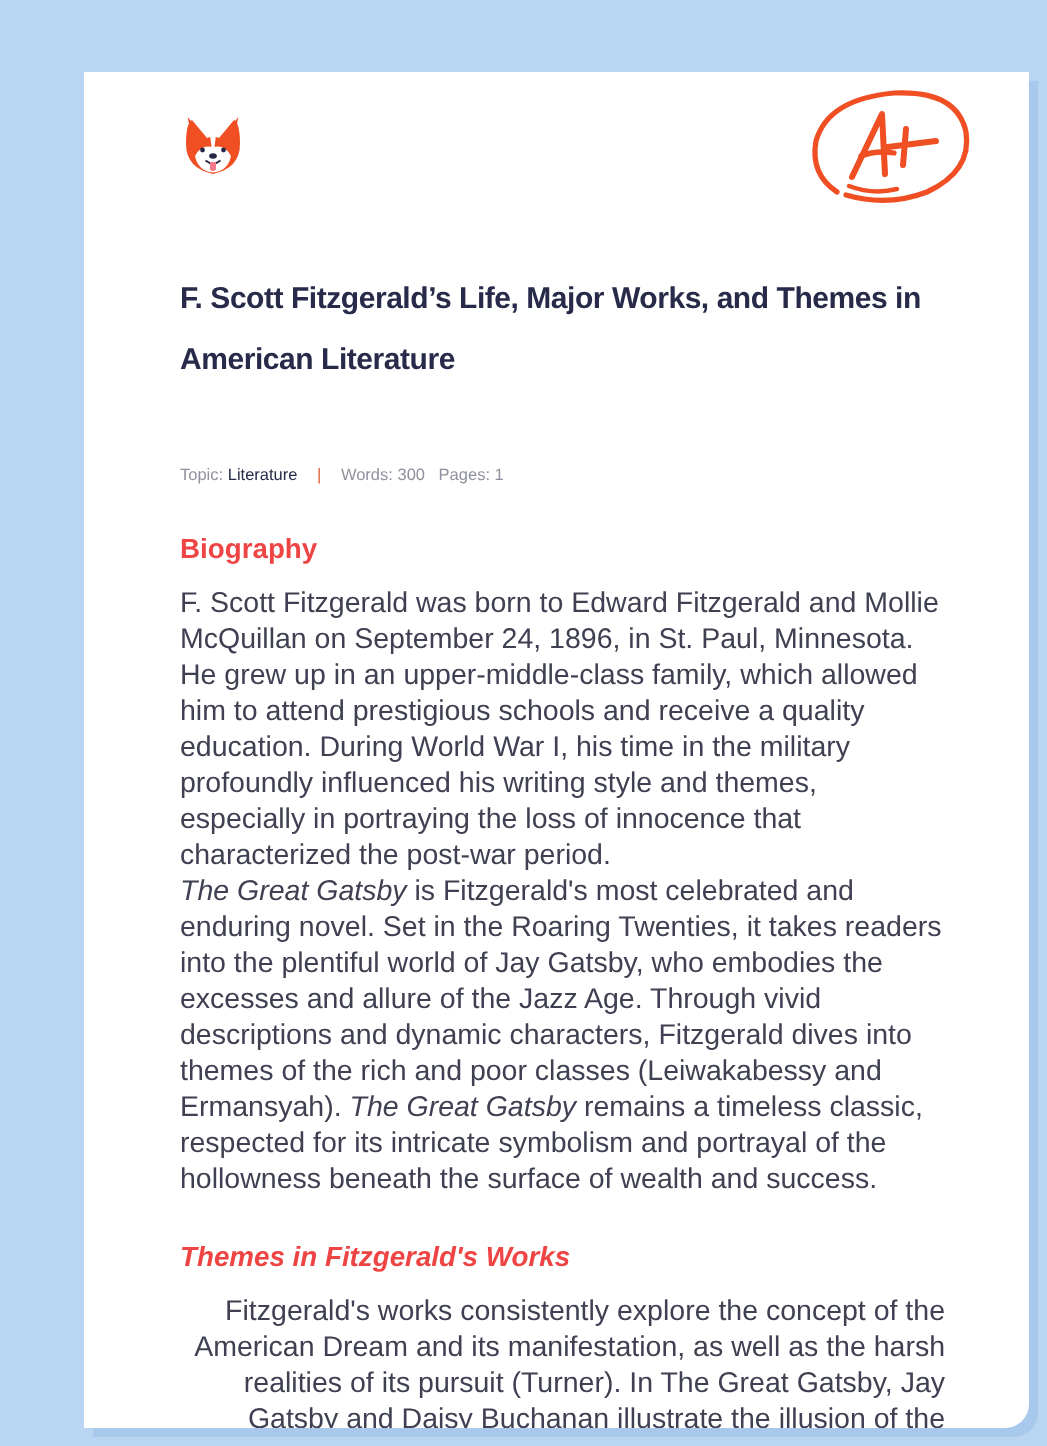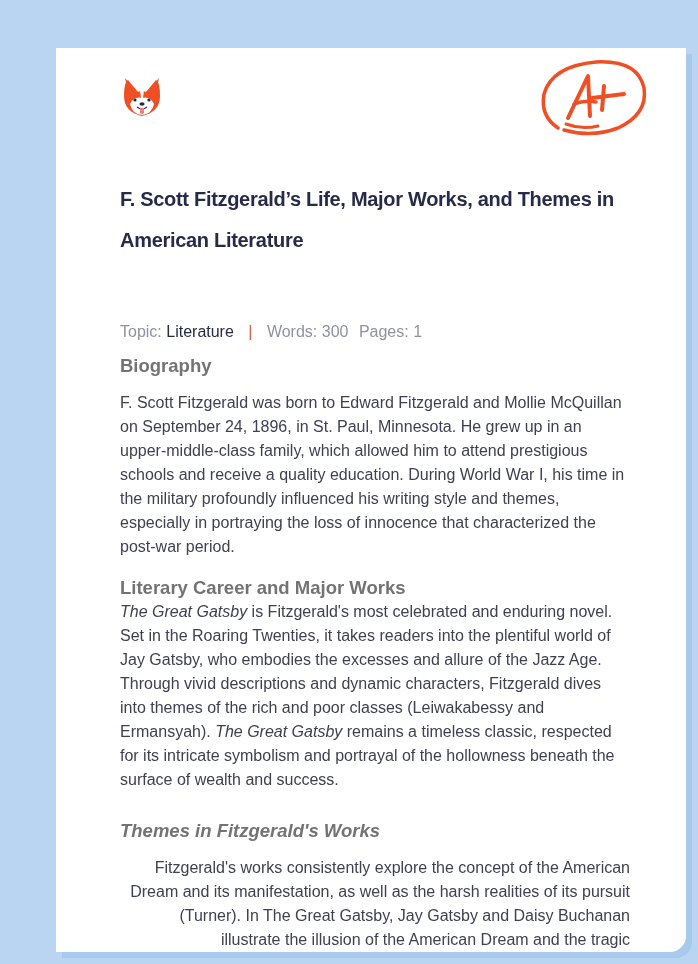--- a/index.html
+++ b/index.html
@@ -25,29 +25,29 @@
       margin-left: 13px; margin-top: 8px; font-weight: bold; font-size: 22px; color: #252745;
       letter-spacing: -0.3px;
     }
     .logo-reg { font-size: 15px; font-weight: normal; position: relative; top: -11px; margin-left: 4px; color: #252745; }
     .grade { position: absolute; left: 418px; top: 10px; width: 112px; height: 82px; }
     h1 {
       margin: 0; position: absolute; top: 131px; left: 0; width: 510px;
       font-size: 20px; line-height: 41px; color: #272a48; font-weight: bold; letter-spacing: -0.3px;
     }
     .meta {
-      position: absolute; top: 275px; left: 0; font-size: 16px; color: #8f919e; white-space: nowrap;
+      position: absolute; top: 263px; left: 0; font-size: 11px; color: #8f919e; white-space: nowrap;
     }
     .meta .topic-val { color: #272a48; }
     .meta .sep { color: #e0603a; margin: 0 10px; }
     .meta .pages { margin-left: 6px; }
     .content { position: absolute; top: 303px; left: 0; width: 510px; }
-    h2 { margin: 0; font-size: 18.5px; font-weight: bold; color: #737373; line-height: 24px; }
+    h2 { margin: 0; font-size: 18.5px; font-weight: bold; color: #ef4444; line-height: 24px; }
     p {
-      margin: 0; font-size: 16px; line-height: 24px; color: #3f4152;
+      margin: 0; font-size: 19px; line-height: 24px; color: #3f4152;
     }
     .s1 h2 { margin-top: 3px; }
     .s1 p { margin-top: 13px; }
     .s2 h2 { margin-top: 17px; }
     .s2 p { margin-top: 0; }
     .s3 h2 { margin-top: 27px; font-style: italic; }
     .s3 p { margin-top: 13px; text-align: right; }
     em { font-style: italic; }
   </style>
 </head>
@@ -90,21 +90,20 @@
       <span>Words: 300</span>
       <span class="pages">Pages: 1</span>
     </div>
 
     <div class="content">
       <div class="s1">
         <h2>Biography</h2>
         <p>F. Scott Fitzgerald was born to Edward Fitzgerald and Mollie McQuillan on September 24, 1896, in St. Paul, Minnesota. He grew up in an upper-middle-class family, which allowed him to attend prestigious schools and receive a quality education. During World War I, his time in the military profoundly influenced his writing style and themes, especially in portraying the loss of innocence that characterized the post-war period.</p>
       </div>
       <div class="s2">
-        <h2>Literary Career and Major Works</h2>
         <p><em>The Great Gatsby</em><span> is Fitzgerald's most celebrated and enduring novel. Set in the Roaring Twenties, it takes readers into the plentiful world of Jay Gatsby, who embodies the excesses and allure of the Jazz Age. Through vivid descriptions and dynamic characters, Fitzgerald dives into themes of the rich and poor classes (Leiwakabessy and Ermansyah). </span><em>The Great Gatsby</em><span> remains a timeless classic, respected for its intricate symbolism and portrayal of the hollowness beneath the surface of wealth and success.</span></p>
       </div>
       <div class="s3">
         <h2>Themes in Fitzgerald's Works</h2>
         <p>Fitzgerald's works consistently explore the concept of the American Dream and its manifestation, as well as the harsh realities of its pursuit (Turner). In The Great Gatsby, Jay Gatsby and Daisy Buchanan illustrate the illusion of the American Dream and the tragic consequences of</p>
       </div>
     </div>
   </div>
 </div>
 

